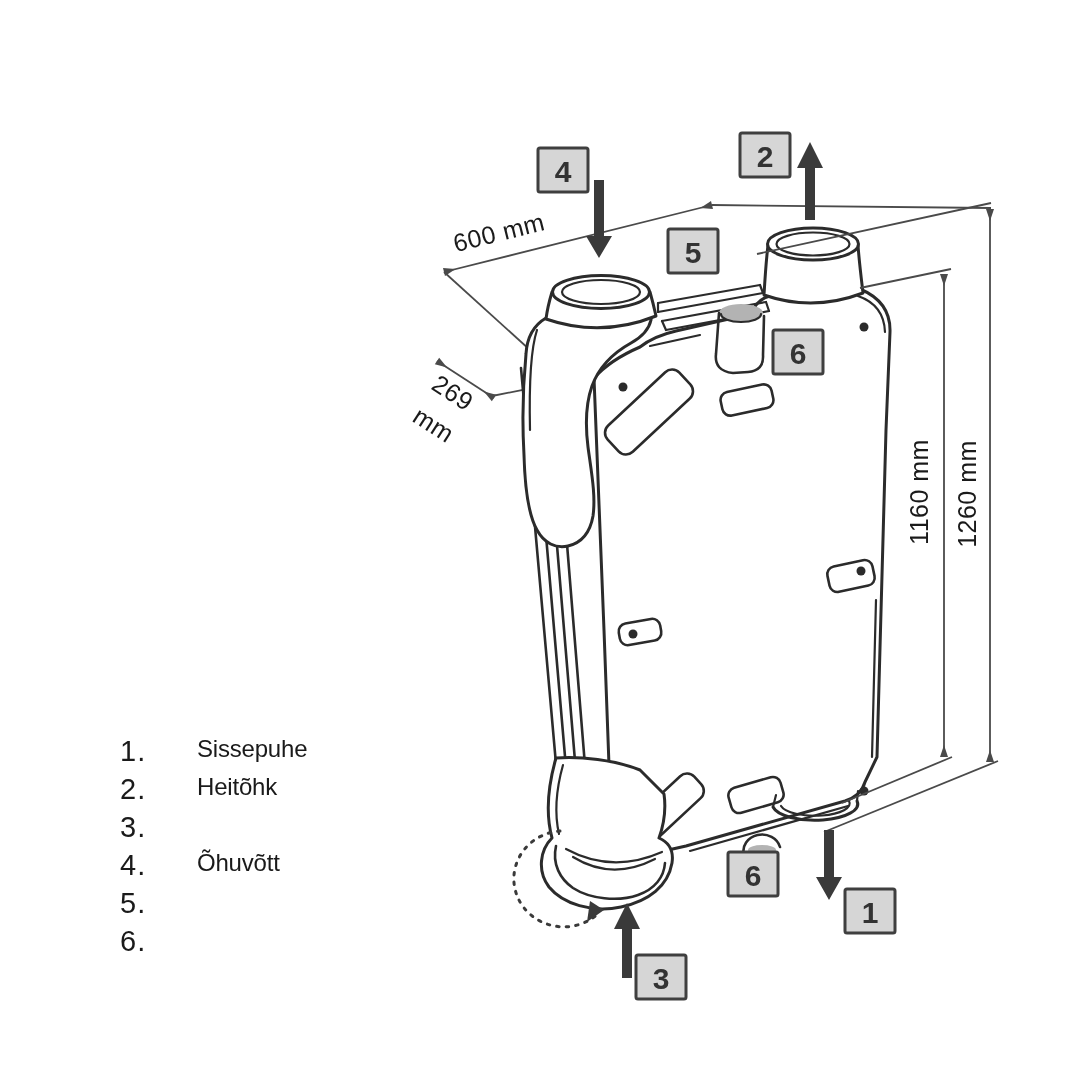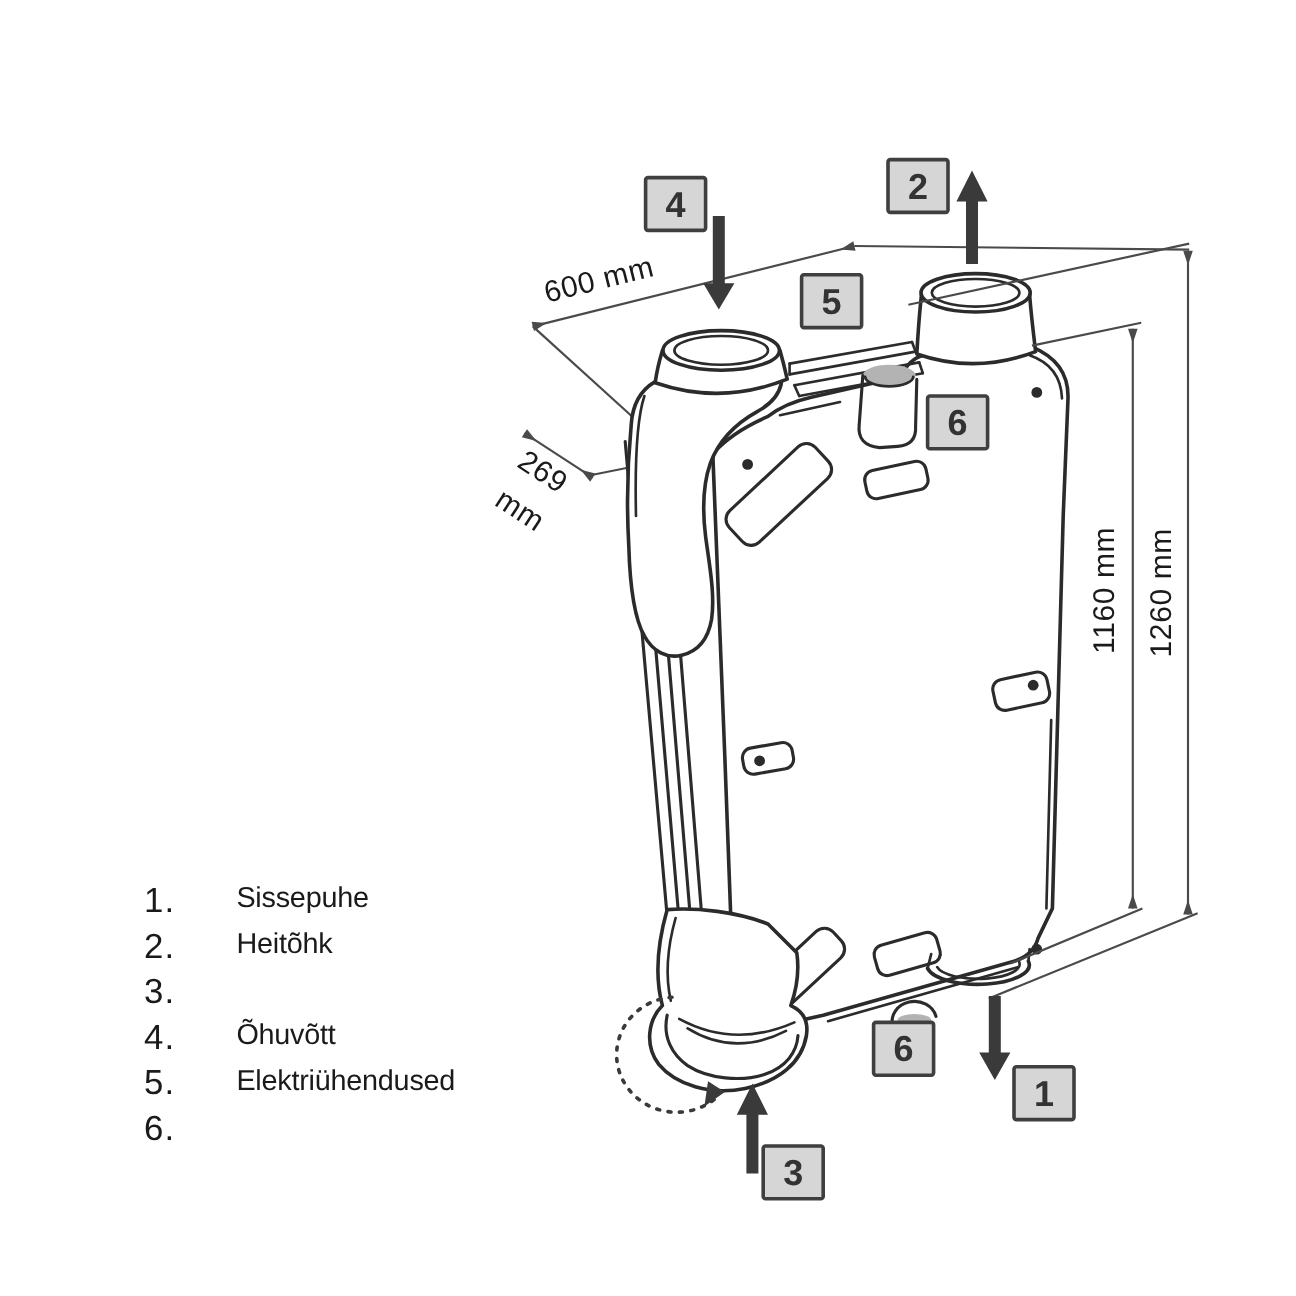--- a/index.html
+++ b/index.html
@@ -228,19 +228,18 @@
   </div>
   <div class="legend-row">
     <span class="legend-num">3.</span>
   </div>
   <div class="legend-row">
     <span class="legend-num">4.</span>
     <span class="legend-label">Õhuvõtt</span>
   </div>
   <div class="legend-row">
     <span class="legend-num">5.</span>
-    <span class="legend-label">Elektriühendused</span>
   </div>
   <div class="legend-row">
     <span class="legend-num">6.</span>
   </div>
 </div>
 </div>
 
 </body></html>

